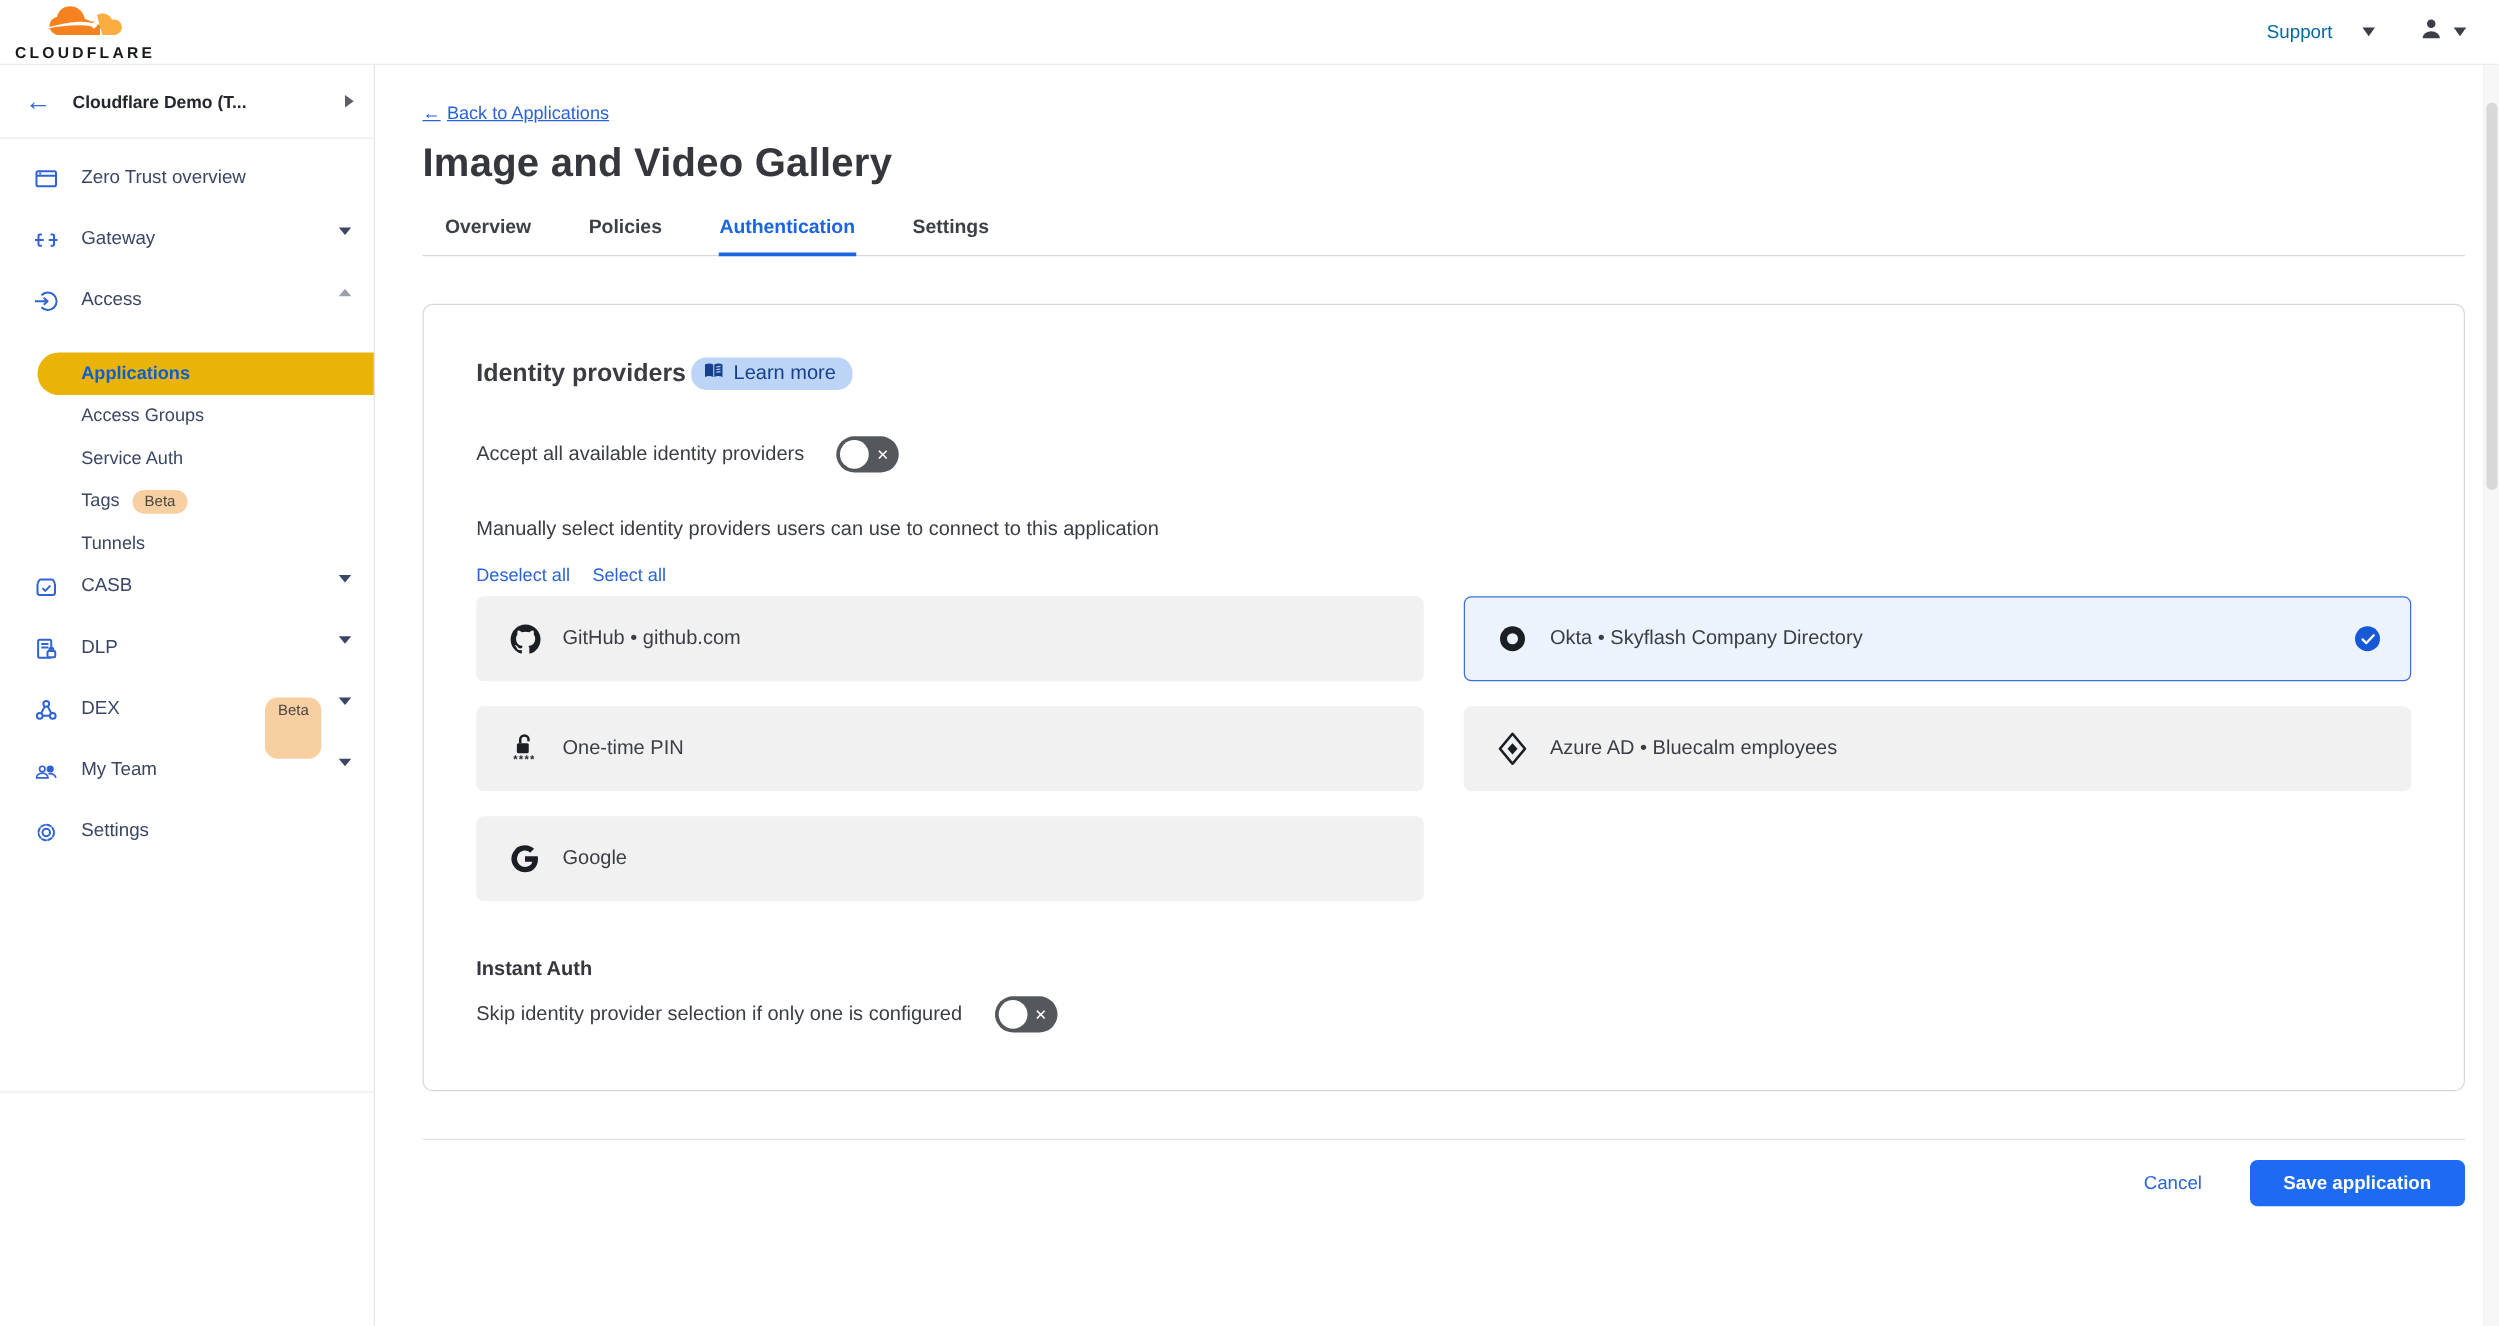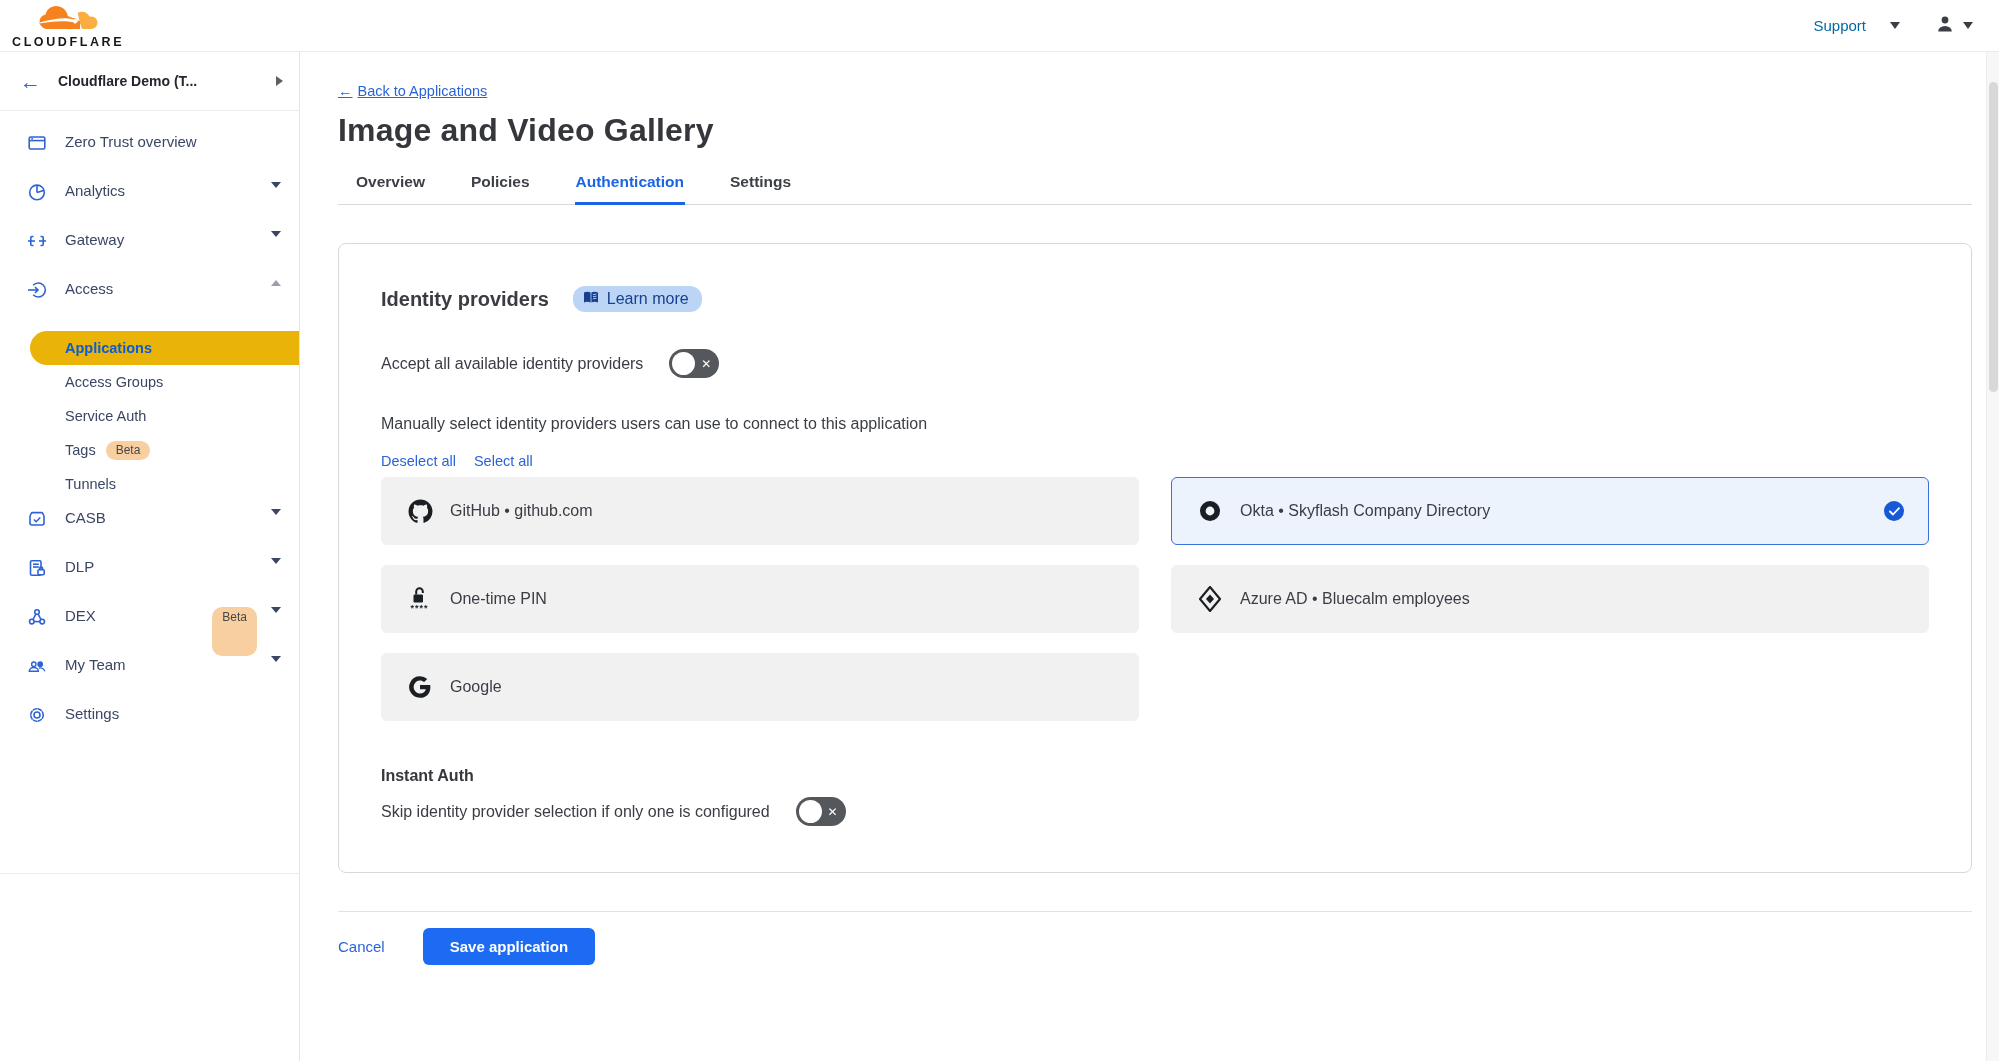--- a/index.html
+++ b/index.html
@@ -52,21 +52,21 @@
     text-decoration:underline; cursor:pointer; }
   .page-title { font-size:32px; font-weight:700; color:#35373c; margin-top:12px; letter-spacing:.2px; }
   .tabs { display:flex; gap:44px; margin-top:18px; padding-left:17px; border-bottom:1px solid #d9d9d9; }
   .tab { font-size:15.5px; font-weight:600; color:#3d4046; padding:6px 1px 11px; cursor:pointer;
     border-bottom:3px solid transparent; margin-bottom:-1px; }
   .tab.active { color:#1a65e3; border-bottom-color:#1a65e3; }
 
   
   .card { margin-top:38px; border:1px solid #d8d8d8; border-radius:8px; background:#fff;
     padding:42px 42px 46px; }
-  .card-head { display:flex; align-items:center; gap:24px; }
+  .card-head { display:flex; align-items:center; gap:4px; }
   .card-title { font-size:20px; font-weight:700; color:#3a3c41; }
   .learn-more { display:inline-flex; align-items:center; gap:8px; background:#bcd5f7; color:#16408f;
     font-size:16px; border-radius:12px; padding:4px 13px 4px 10px; cursor:pointer; }
   .toggle-row { display:flex; align-items:center; gap:26px; margin-top:37px; }
   .toggle-label { font-size:16px; color:#3a3d44; }
   .toggle { width:50px; height:29px; border-radius:15px; background:#54575b; position:relative;
     display:flex; align-items:center; cursor:pointer; flex:0 0 50px; }
   .toggle .knob { width:23px; height:23px; border-radius:50%; background:#fff; position:absolute; left:3px; }
   .toggle .x { position:absolute; right:8px; color:#fff; font-size:12px; line-height:1; }
   .manual-text { margin-top:37px; font-size:16px; color:#3a3d44; }
@@ -79,21 +79,21 @@
   .tile .tile-icon { width:26px; display:flex; justify-content:center; margin-right:17px; flex:0 0 26px; }
   .tile .tile-label { font-size:16px; color:#3a3d44; flex:1; }
   .tile.selected { background:#edf3fd; border:1px solid #3a70d9; }
   .check-circle { width:20px; height:20px; border-radius:50%; background:#1758d7;
     display:flex; align-items:center; justify-content:center; flex:0 0 20px; }
   .instant-head { margin-top:46px; font-size:16px; font-weight:700; color:#35373c; }
   .instant-row { margin-top:12px; }
 
   
   .footer-sep { border-top:1px solid #e2e2e2; margin-top:38px; }
-  .footer { display:flex; justify-content:flex-start; align-items:center; gap:38px; margin-top:16px; }
+  .footer { display:flex; justify-content:flex-end; align-items:center; gap:38px; margin-top:16px; }
   .cancel-link { color:#2a63d7; font-size:15px; cursor:pointer; }
   .save-btn { background:#1d6bf2; color:#fff; border:none; border-radius:6px; font-size:15px;
     font-weight:600; padding:10px 27px; cursor:pointer; font-family:inherit; }
 
   
   .scroll-track { position:fixed; right:0; top:52px; bottom:0; width:13px; background:#f7f7f7;
     border-left:1px solid #ededed; }
   .scroll-thumb { position:absolute; top:30px; left:2px; width:9px; height:310px;
     background:#d8d8d8; border-radius:5px; }
 </style>
@@ -144,31 +144,20 @@
         <span class="nav-icon">
           <svg width="20" height="20" viewBox="0 0 20 20" fill="none" stroke="#2f63d3" stroke-width="1.6">
             <rect x="2.2" y="4" width="15.6" height="12" rx="1.5"></rect>
             <line x1="2.2" y1="7.6" x2="17.8" y2="7.6"></line>
             <line x1="4.3" y1="5.8" x2="6" y2="5.8"></line>
           </svg>
         </span>
         <span class="nav-label">Zero Trust overview</span>
       </div>
 
-      <div class="nav-item">
-        <span class="nav-icon">
-          <svg width="20" height="20" viewBox="0 0 20 20" fill="none" stroke="#2f63d3" stroke-width="1.6">
-            <circle cx="10" cy="10.4" r="7.3"></circle>
-            <line x1="10" y1="10.4" x2="10" y2="3.1"></line>
-            <line x1="10" y1="10.4" x2="17.3" y2="8.2"></line>
-          </svg>
-        </span>
-        <span class="nav-label">Analytics</span>
-        <span class="chev"></span>
-      </div>
 
       <div class="nav-item">
         <span class="nav-icon">
           <svg width="20" height="20" viewBox="0 0 20 20" fill="none" stroke="#2f63d3" stroke-width="1.6">
             <path d="M6.5 5.5 h-1.7 a1 1 0 0 0-1 1 v7 a1 1 0 0 0 1 1 h1.7"></path>
             <path d="M13.5 5.5 h1.7 a1 1 0 0 1 1 1 v7 a1 1 0 0 1-1 1 h-1.7"></path>
             <line x1="1" y1="10" x2="8" y2="10"></line>
             <line x1="12" y1="10" x2="19" y2="10"></line>
           </svg>
         </span>

